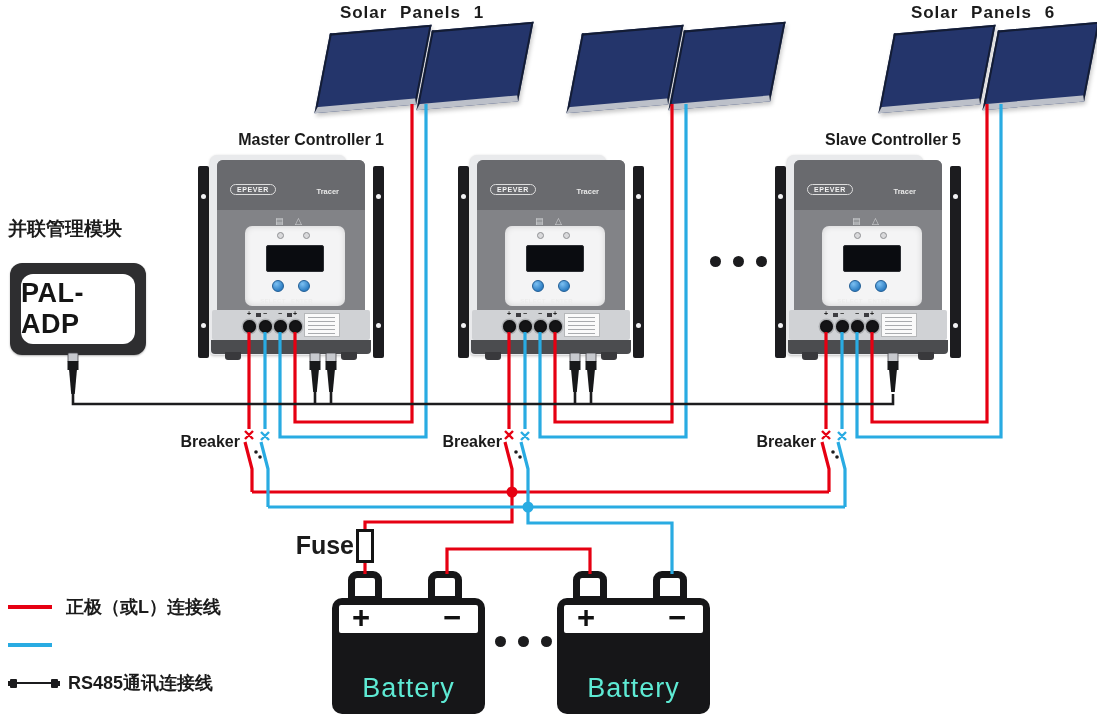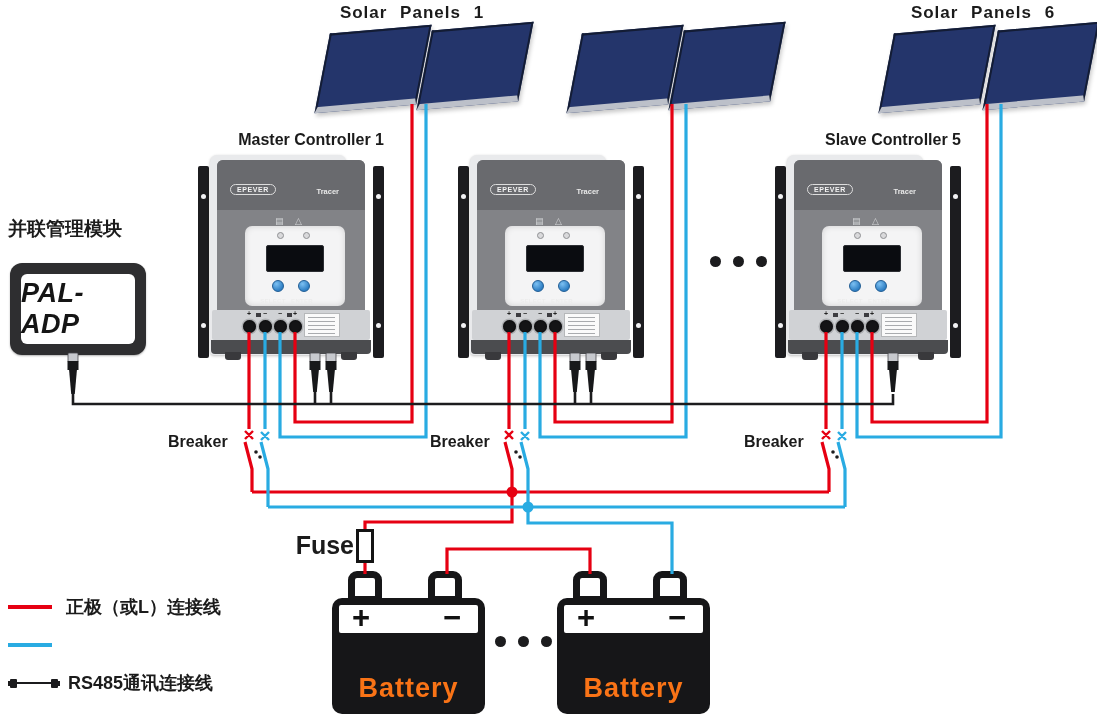--- a/index.html
+++ b/index.html
@@ -4,21 +4,21 @@
 <style>
   html,body{margin:0;padding:0;background:#fff;}
   .stage{position:relative;width:1097px;height:715px;background:#fff;overflow:hidden;
          font-family:"Liberation Sans","DejaVu Sans",sans-serif;color:#1b1b1b;}
   .stage *{box-sizing:border-box;}
 
   
   .plab{position:absolute;top:3px;width:180px;text-align:center;font-size:17px;font-weight:700;
         letter-spacing:1px;word-spacing:7px;z-index:2;}
   .clabel{position:absolute;top:-19px;left:0;width:186px;text-align:right;font-size:16px;font-weight:700;z-index:2;}
-  .brklab{position:absolute;width:72px;text-align:left;font-size:16px;font-weight:700;z-index:2;}
+  .brklab{position:absolute;width:72px;text-align:right;font-size:16px;font-weight:700;z-index:2;}
   .fuselab{position:absolute;left:290px;top:531px;width:64px;text-align:right;font-size:25px;font-weight:700;z-index:4;}
 
   
   .panel{position:absolute;width:102px;height:78px;z-index:2;
     border:2px solid #131c34;border-bottom:6px solid #bcc0c9;
     background:
       repeating-linear-gradient(90deg, rgba(255,255,255,.9) 0 1px, transparent 1px 12.5px),
       repeating-linear-gradient(0deg, rgba(255,255,255,.9) 0 1px, transparent 1px 13px),
       linear-gradient(118deg,#46598f 0%,#263althou 0%),
       linear-gradient(118deg,#47598e 0%,#1d2c5e 55%,#33477f 100%);
@@ -64,35 +64,35 @@
            background-image:repeating-linear-gradient(180deg,#a9abae 0 1px,transparent 1px 4px);
            background-size:80% 100%;background-repeat:no-repeat;background-position:3px 3px;}
   .housing{position:absolute;left:1px;top:185px;width:160px;height:14px;background:#4b4c4f;border-radius:0 0 4px 4px;}
   .foot{position:absolute;bottom:-6px;width:16px;height:8px;background:#39393c;border-radius:0 0 3px 3px;}
   .f1{left:14px;} .f2{right:14px;}
 
   
   .palcap{position:absolute;left:8px;top:216px;width:150px;font-size:19px;font-weight:700;z-index:2;}
   .pal{position:absolute;left:10px;top:263px;width:136px;height:92px;background:#2e2e30;border-radius:12px;z-index:2;
        box-shadow:0 1px 2px rgba(0,0,0,.3);}
-  .pal-inner{position:absolute;left:11px;top:11px;right:11px;bottom:11px;background:#fff;border-radius:6px;
+  .pal-inner{position:absolute;left:11px;top:11px;right:11px;bottom:11px;background:#fff;border-radius:12px;
              display:flex;align-items:center;justify-content:center;font-size:27px;font-weight:800;
-             letter-spacing:.5px;color:#151515;font-style:italic;}
+             letter-spacing:.5px;color:#151515;}
 
   
   .battery{position:absolute;top:571px;width:153px;height:143px;z-index:2;}
   .bat-term{position:absolute;top:0;width:34px;height:32px;background:#fff;border:7px solid #161618;
             border-radius:9px 9px 2px 2px;}
   .bt1{left:16px;} .bt2{left:96px;}
   .bat-body{position:absolute;top:27px;left:0;width:153px;height:116px;background:#161618;border-radius:10px;}
   .bat-strip{position:absolute;top:7px;left:7px;right:7px;height:28px;background:#fff;border-radius:2px;}
   .bsign{position:absolute;top:-3px;font-size:31px;font-weight:900;color:#111;line-height:32px;}
   .bplus{left:13px;} .bminus{right:17px;}
-  .bat-label{position:absolute;bottom:10px;width:100%;text-align:center;color:#f97316;font-size:27px;
-             font-weight:700;letter-spacing:1px;}
+  .bat-label{position:absolute;bottom:10px;width:100%;text-align:center;color:#5eead4;font-size:27px;
+             font-weight:400;letter-spacing:1px;}
 
   
   .dots3{position:absolute;display:flex;gap:12px;z-index:2;}
   .dots3 span{width:11px;height:11px;border-radius:50%;background:#1c1c1e;}
 
   
   .fusebody{position:absolute;left:356px;top:529px;width:18px;height:34px;background:#fff;border:3.5px solid #141414;z-index:4;}
 
   
   .legend{position:absolute;left:8px;top:588px;z-index:2;}

